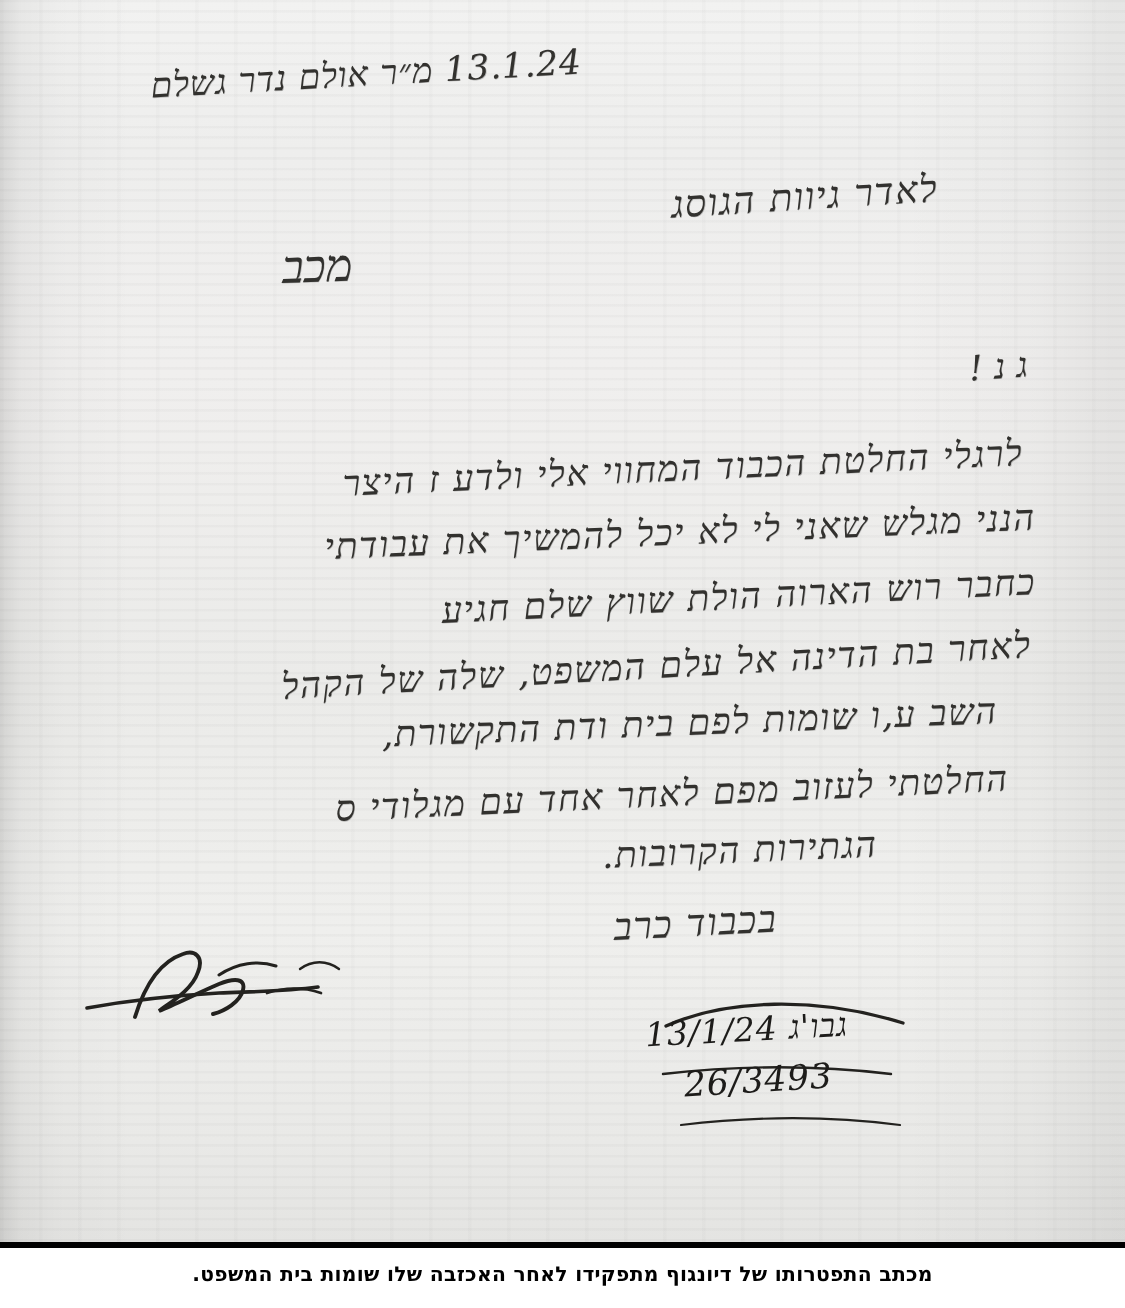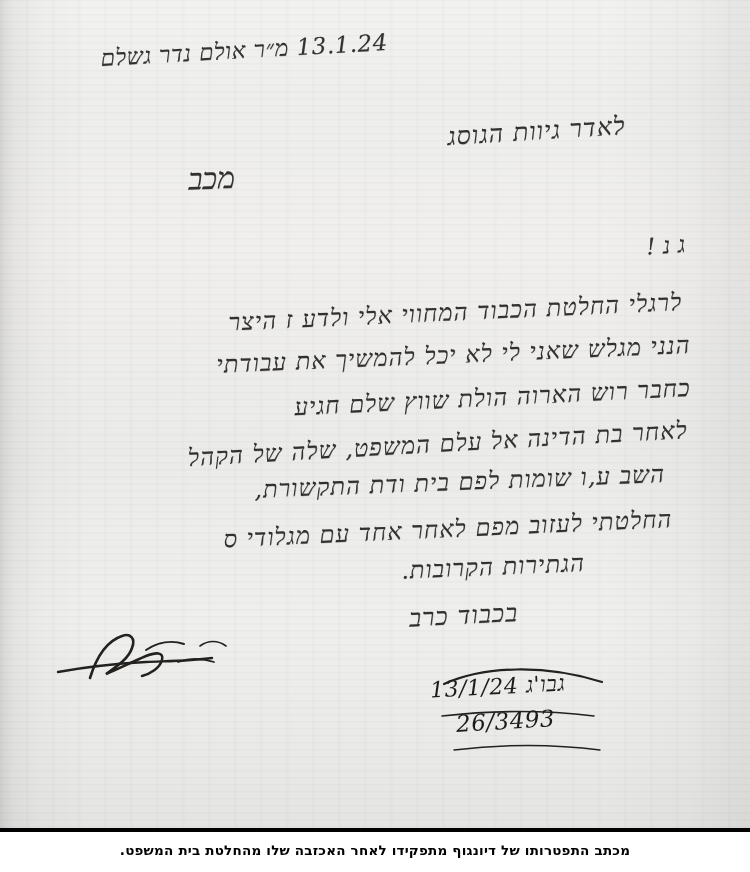--- a/index.html
+++ b/index.html
@@ -203,15 +203,15 @@
           <path d="M30 92 C80 86, 130 86, 176 92" stroke="#23221f" stroke-width="1.4" stroke-linecap="round" fill="none"></path>
         </svg>
         <div class="s-line1">13/1/24  ‏גבו'ג</div>
         <div class="s-line2">26/3493</div>
       </div>
 
     </div>
   </div>
 
   <div class="caption-sep"></div>
-  <div class="caption">מכתב התפטרותו של דיונגוף מתפקידו לאחר האכזבה שלו מהחלטת בית המשפט.</div>
+  <div class="caption">מכתב התפטרותו של דיונגוף מתפקידו לאחר האכזבה שלו שומות בית המשפט.</div>
 
 </div>
 
 </body></html>

